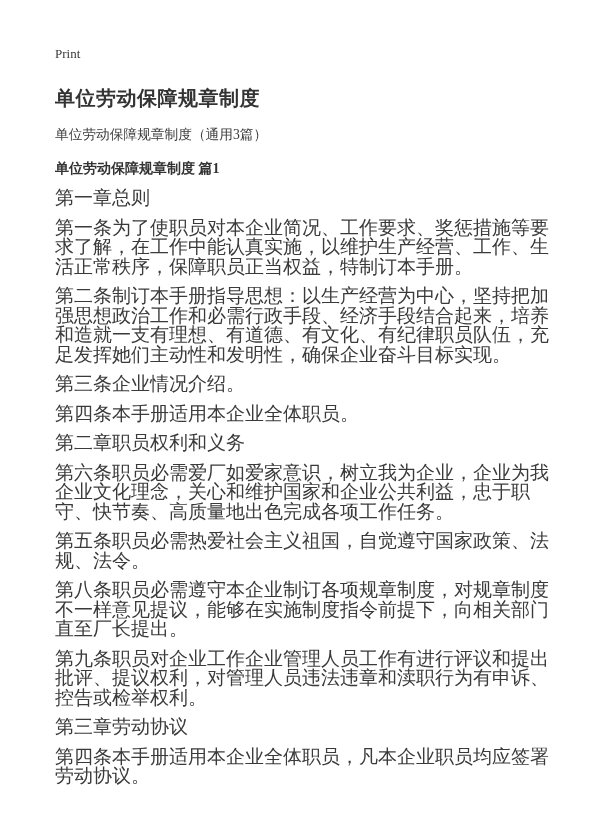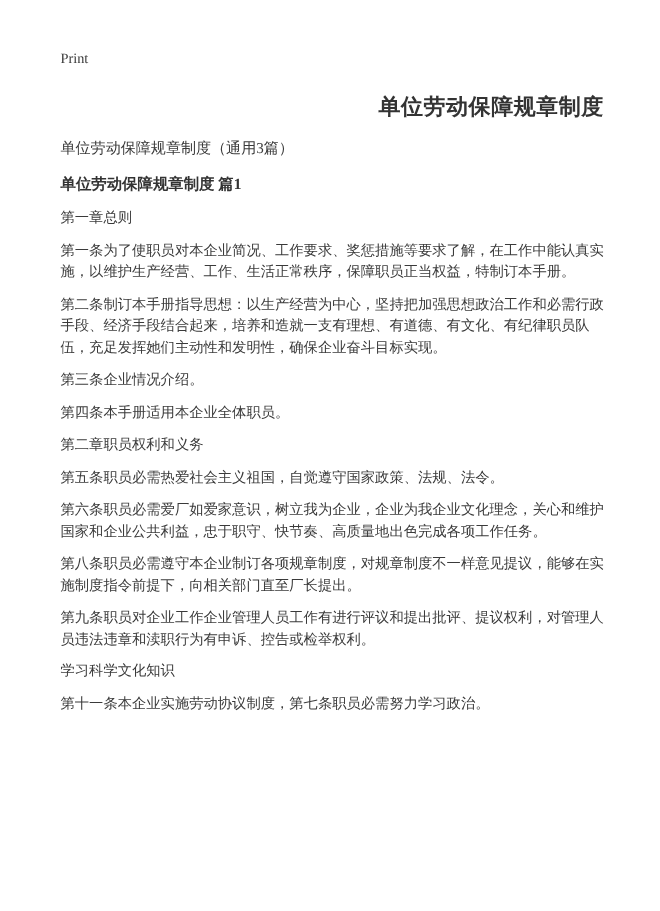--- a/index.html
+++ b/index.html
@@ -21,21 +21,21 @@
   .print {
     font-size: 13px;
     line-height: 14px;
     color: var(--text, #3a3a3a);
     display: inline-block;
     cursor: pointer;
   }
   .title {
     font-size: 20px;
     font-weight: bold;
-    text-align: right;
+    text-align: left;
     color: var(--title, #333333);
     margin: 22px 0 0 0;
     line-height: 28px;
     letter-spacing: 0.5px;
     width: 494px;
   }
   .subtitle {
     font-size: 13.7px;
     line-height: 19.5px;
     margin: 13px 0 0 0;
@@ -47,21 +47,21 @@
     line-height: 19.5px;
     margin: 14px 0 0 0;
     color: var(--title, #333333);
     width: 494px;
   }
   .doc-body {
     margin-top: 4px;
     width: 494px;
   }
   .para {
-    font-size: 13px;
+    font-size: 19px;
     line-height: 19.5px;
     margin: 10px 0 0 0;
     text-align: left;
     word-break: break-all;
   }
 </style>
 </head>
 <body>
 
 <div class="page">
@@ -73,20 +73,20 @@
 
   <h2 class="section-heading">单位劳动保障规章制度 篇1</h2>
 
   <div class="doc-body">
       <p class="para">第一章总则</p>
       <p class="para">第一条为了使职员对本企业简况、工作要求、奖惩措施等要求了解，在工作中能认真实施，以维护生产经营、工作、生活正常秩序，保障职员正当权益，特制订本手册。</p>
       <p class="para">第二条制订本手册指导思想：以生产经营为中心，坚持把加强思想政治工作和必需行政手段、经济手段结合起来，培养和造就一支有理想、有道德、有文化、有纪律职员队伍，充足发挥她们主动性和发明性，确保企业奋斗目标实现。</p>
       <p class="para">第三条企业情况介绍。</p>
       <p class="para">第四条本手册适用本企业全体职员。</p>
       <p class="para">第二章职员权利和义务</p>
+      <p class="para">第六条职员必需爱厂如爱家意识，树立我为企业，企业为我企业文化理念，关心和维护国家和企业公共利益，忠于职守、快节奏、高质量地出色完成各项工作任务。</p>
       <p class="para">第五条职员必需热爱社会主义祖国，自觉遵守国家政策、法规、法令。</p>
-      <p class="para">第六条职员必需爱厂如爱家意识，树立我为企业，企业为我企业文化理念，关心和维护国家和企业公共利益，忠于职守、快节奏、高质量地出色完成各项工作任务。</p>
       <p class="para">第八条职员必需遵守本企业制订各项规章制度，对规章制度不一样意见提议，能够在实施制度指令前提下，向相关部门直至厂长提出。</p>
       <p class="para">第九条职员对企业工作企业管理人员工作有进行评议和提出批评、提议权利，对管理人员违法违章和渎职行为有申诉、控告或检举权利。</p>
-      <p class="para">学习科学文化知识</p>
-      <p class="para">第十一条本企业实施劳动协议制度，第七条职员必需努力学习政治。</p>
+      <p class="para">第三章劳动协议</p>
+      <p class="para">第四条本手册适用本企业全体职员，凡本企业职员均应签署劳动协议。</p>
     </div>
 </div>
 
 </body></html>

